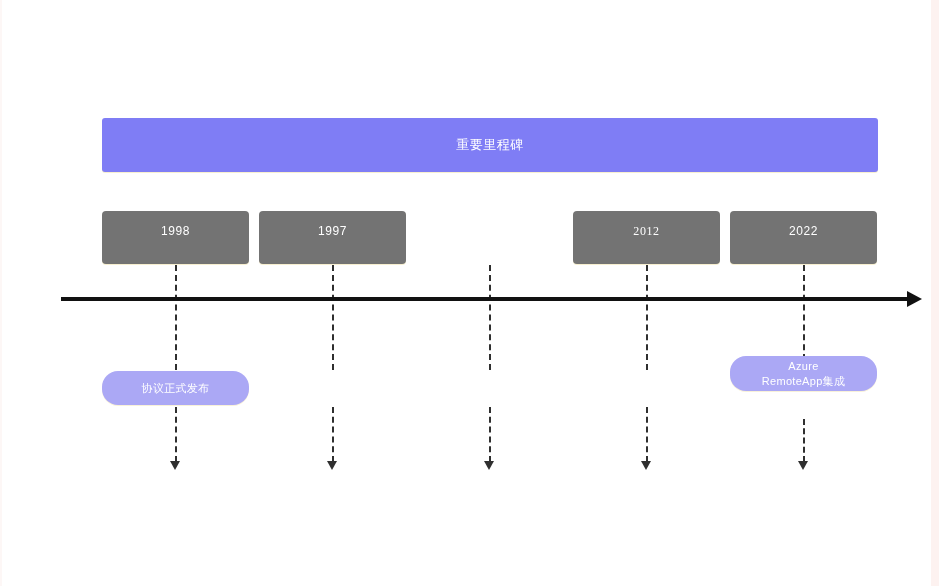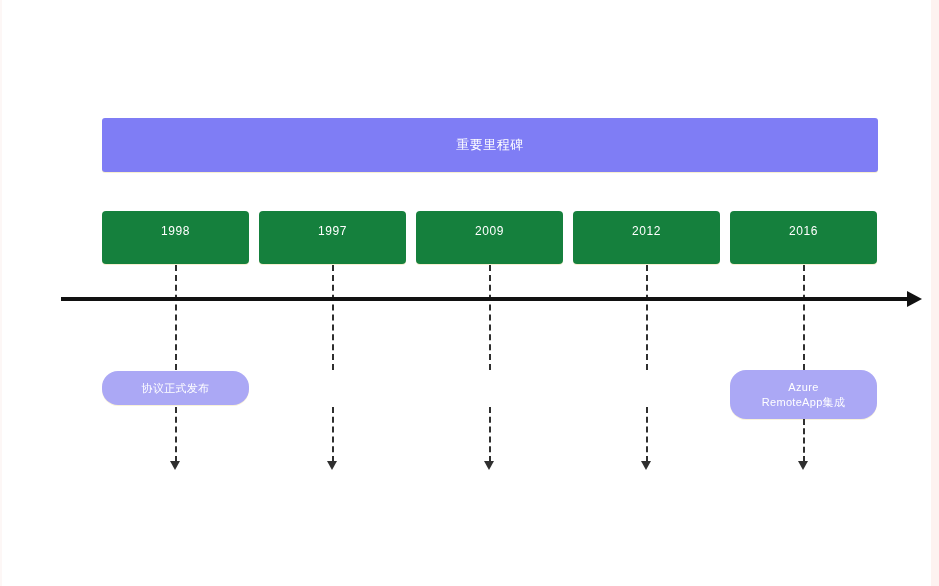--- a/index.html
+++ b/index.html
@@ -62,21 +62,21 @@
     width: 147px;
     height: 586px;
   }
 
   .year-box {
     position: absolute;
     top: 211px;
     left: 0;
     width: 147px;
     height: 53px;
-    background: #15803d;
+    background: #737373;
     border-radius: 4px;
     box-shadow: 0 1px 0 rgba(240,225,170,0.55);
     display: flex;
     align-items: flex-start;
     justify-content: center;
     padding-top: 13px;
     box-sizing: border-box;
   }
   .year-box .year-text {
     color: #ffffff;
@@ -95,22 +95,22 @@
     align-items: center;
     justify-content: center;
     box-sizing: border-box;
     text-align: center;
   }
   .event-box.one-line {
     top: 371px;
     height: 34px;
   }
   .event-box.two-line {
-    top: 370px;
-    height: 49px;
+    top: 356px;
+    height: 35px;
   }
   .event-box .event-text {
     color: #ffffff;
     font-size: 11px;
     line-height: 15px;
     letter-spacing: 0.3px;
     white-space: pre-line;
   }
 
   
@@ -192,40 +192,37 @@
   <div class="column" style="left:236px;">
     <div class="year-box">
       <span class="year-text">1997</span>
     </div>
     <div class="dash dash-upper"></div>
     <div class="dash dash-lower"></div>
     <div class="down-arrow std"></div>
   </div>
 
   <div class="column" style="left:393px;">
-    <div class="year-box">
-      <span class="year-text">2009</span>
-    </div>
-    <div class="dash dash-upper"></div>
-    <div class="dash dash-lower"></div>
-    <div class="down-arrow std"></div>
-  </div>
-
-  <div class="column" style="left:550px;">
+    <div class="dash dash-upper"></div>
+    <div class="dash dash-lower"></div>
+    <div class="down-arrow std"></div>
+  </div>
+
+  <div class="column" style="left:550px;font-family:Liberation Serif, serif;">
     <div class="year-box">
       <span class="year-text">2012</span>
     </div>
     <div class="dash dash-upper"></div>
     <div class="dash dash-lower"></div>
     <div class="down-arrow std"></div>
   </div>
 
   <div class="column" style="left:707px;">
     <div class="year-box">
-      <span class="year-text">2016</span>
+      <span class="year-text">2022</span>
     </div>
     <div class="dash dash-upper"></div>
     <div class="event-box two-line">
       <span class="event-text">Azure
 RemoteApp集成</span>
     </div>
     <div class="dash dash-lower tall"></div>
     <div class="down-arrow tall"></div>
   </div>
 

